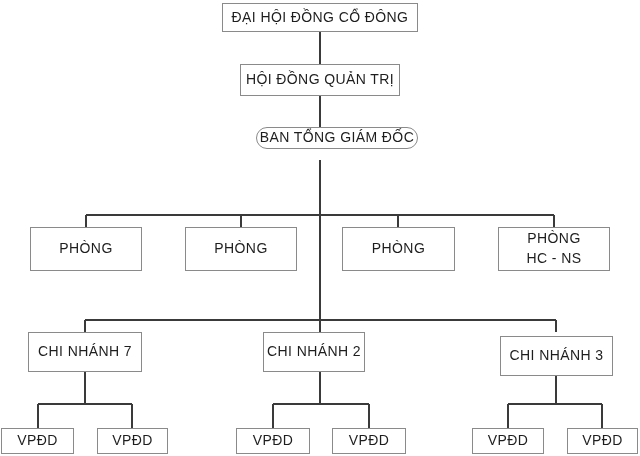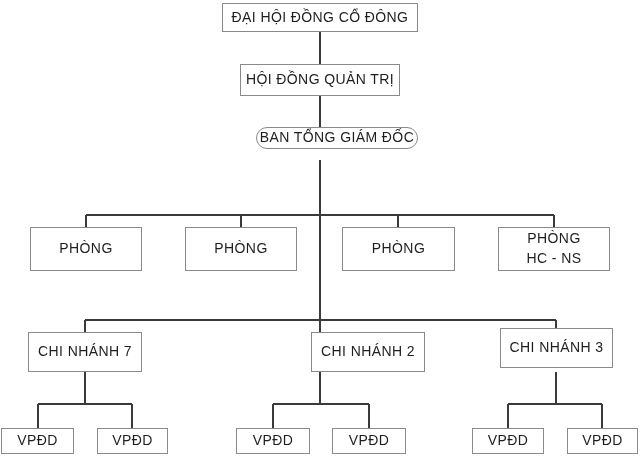--- a/index.html
+++ b/index.html
@@ -44,22 +44,22 @@
   .n-l1 { left: 222px; top: 3px;   width: 196px; height: 29px; }
   .n-l2 { left: 240px; top: 64px;  width: 160px; height: 32px; }
   .n-l3 { left: 256px; top: 127px; width: 162px; height: 22px; border-radius: 11px; }
   
   .n-d1 { left: 30px;  top: 227px; width: 112px; height: 44px; }
   .n-d2 { left: 185px; top: 227px; width: 112px; height: 44px; }
   .n-d3 { left: 342px; top: 227px; width: 113px; height: 44px; }
   .n-d4 { left: 498px; top: 227px; width: 112px; height: 44px; }
   
   .n-b1 { left: 28px;  top: 332px; width: 114px; height: 40px; }
-  .n-b2 { left: 263px; top: 332px; width: 114px; height: 40px; margin-left: 48px; }
-  .n-b3 { left: 500px; top: 328px; width: 113px; height: 40px; }
+  .n-b2 { left: 263px; top: 332px; width: 102px; height: 40px; }
+  .n-b3 { left: 500px; top: 336px; width: 113px; height: 40px; }
   
   .n-v1 { left: 1px;   top: 428px; width: 73px; height: 26px; }
   .n-v2 { left: 97px;  top: 428px; width: 71px; height: 26px; }
   .n-v3 { left: 236px; top: 428px; width: 74px; height: 26px; }
   .n-v4 { left: 332px; top: 428px; width: 74px; height: 26px; }
   .n-v5 { left: 472px; top: 428px; width: 72px; height: 26px; }
   .n-v6 { left: 567px; top: 428px; width: 71px; height: 26px; }
 </style>
 </head>
 <body>

